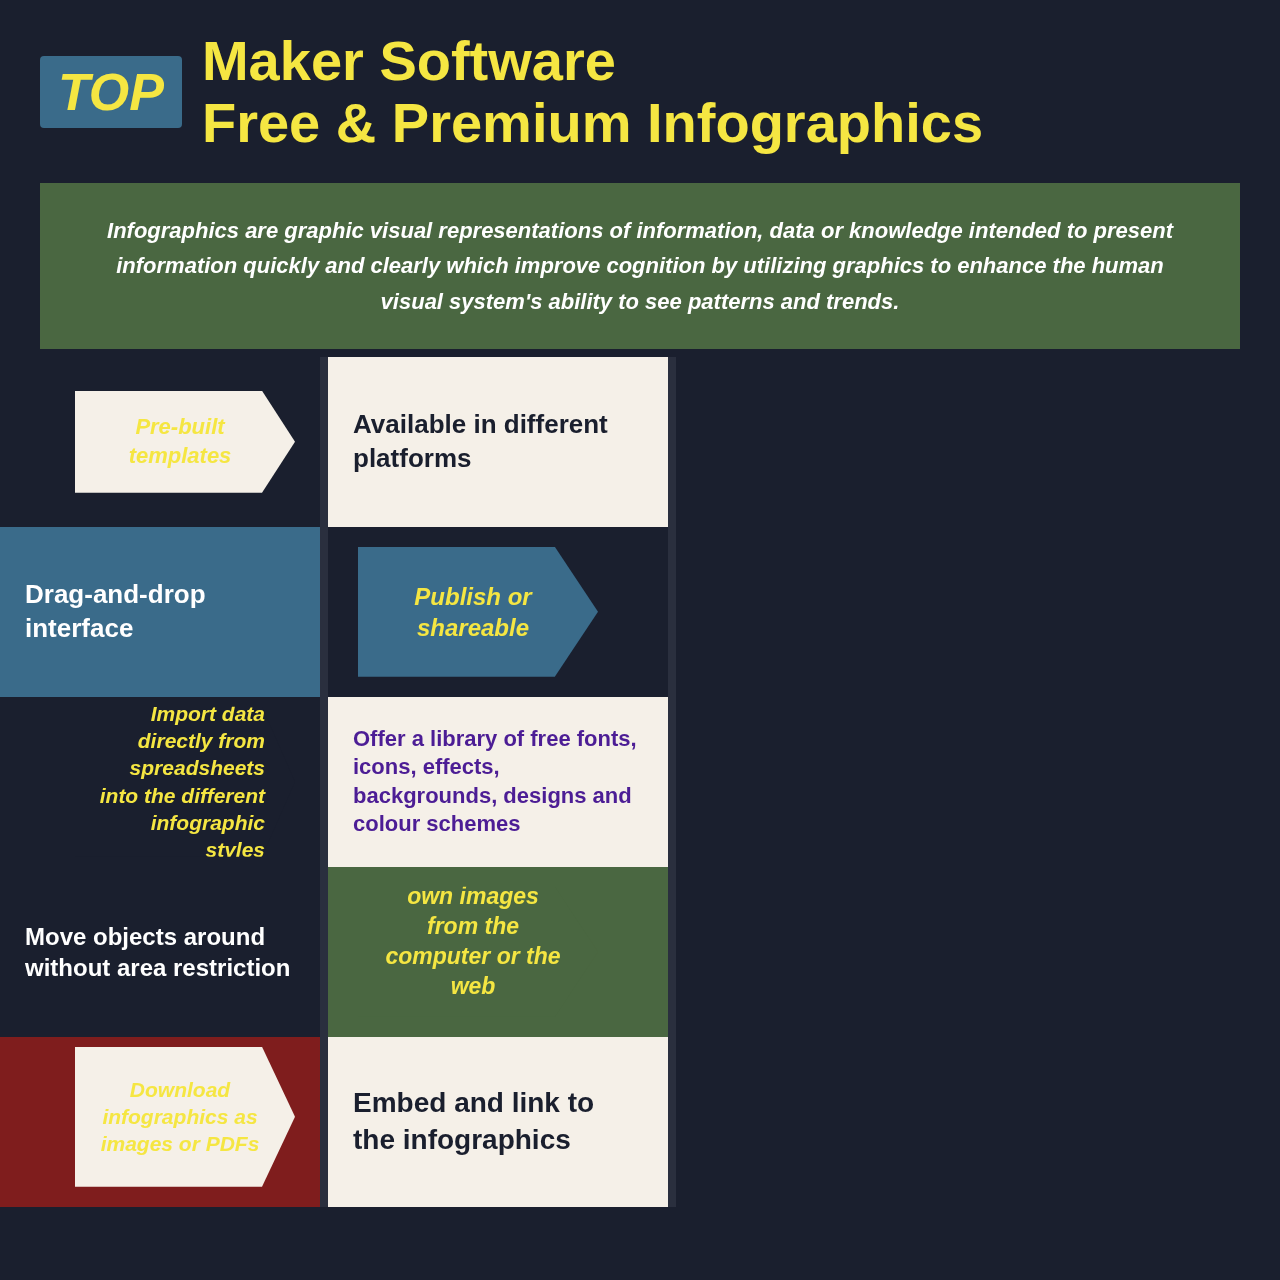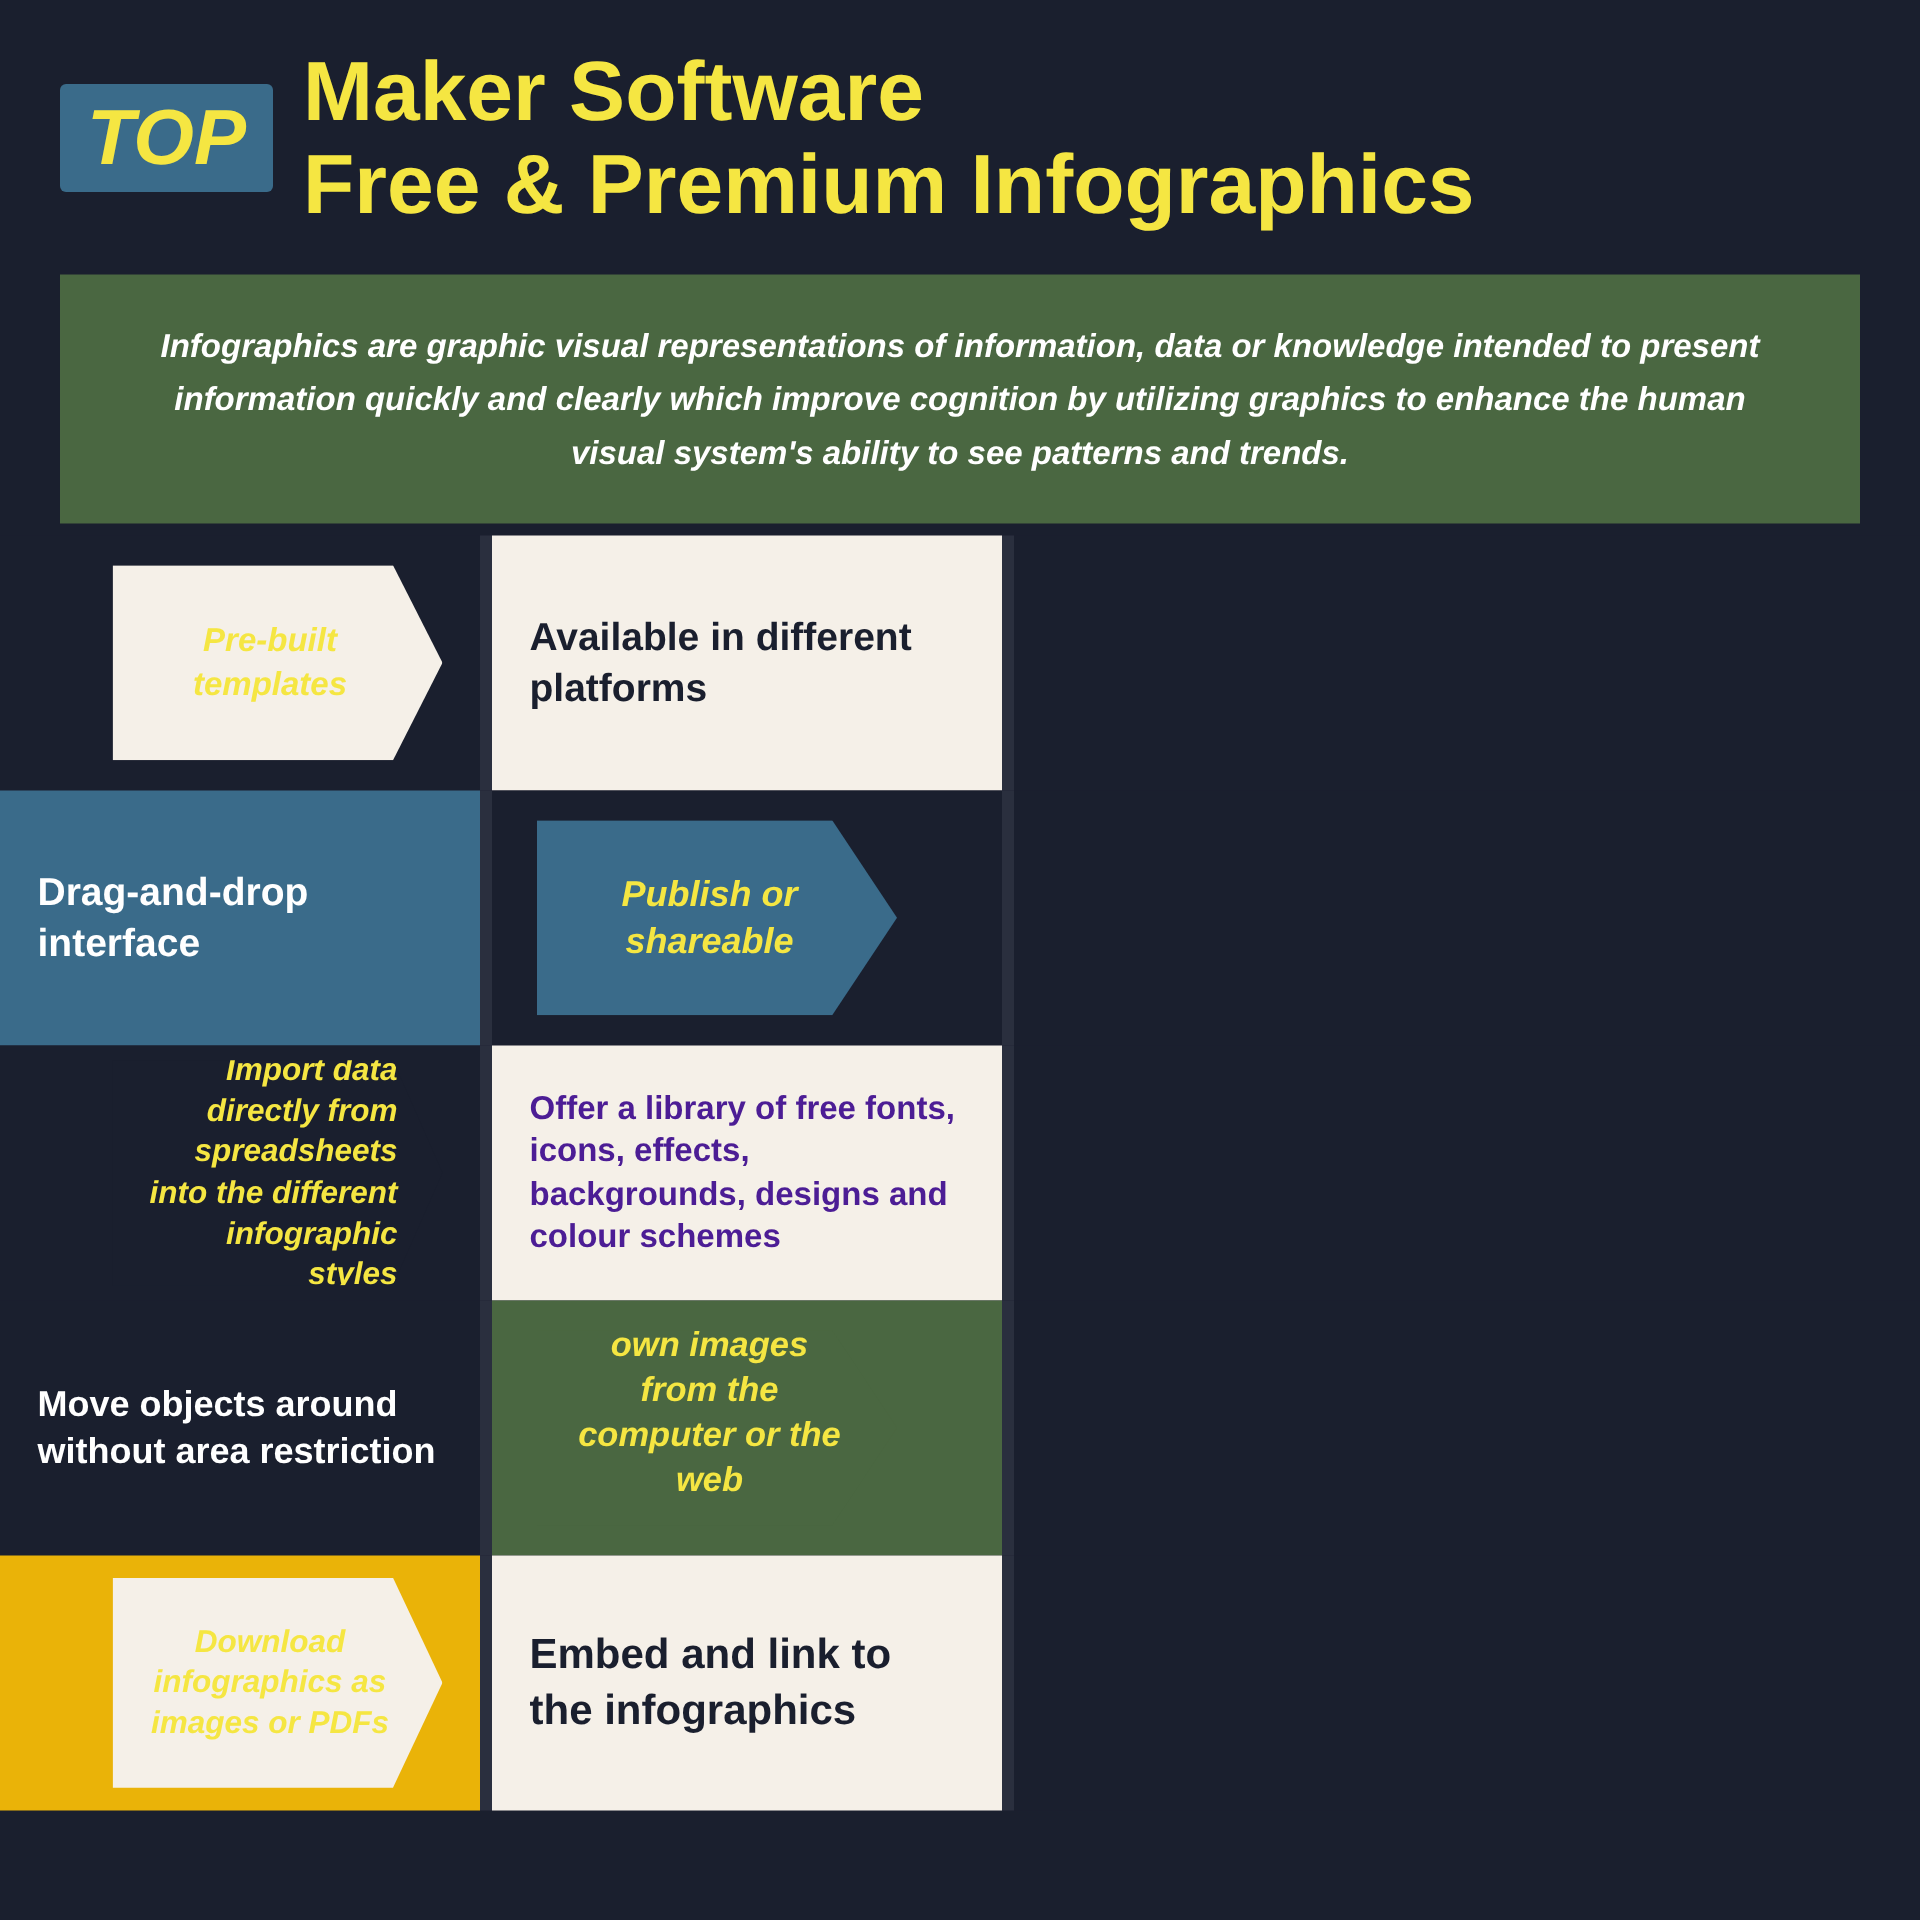--- a/index.html
+++ b/index.html
@@ -87,21 +87,21 @@
 
     
     .r1c1 {
       background-color: #1a1f2e;
       justify-content: flex-end;
     }
     .r1c1 .arrow-shape {
       background-color: #f5f0e8;
       clip-path: polygon(0 0, 85% 0, 100% 50%, 85% 100%, 0 100%);
       width: 220px;
-      height: 130px;
+      height: 102px;
       display: flex;
       align-items: center;
       justify-content: center;
       padding: 15px 30px 15px 20px;
     }
     .r1c1 .arrow-shape .cell-text {
       color: #f5e642;
       font-style: italic;
       font-size: 22px;
     }
@@ -204,22 +204,23 @@
     }
     .r4c3 .arrow-shape-green .cell-text {
       color: #f5e642;
       font-style: italic;
       font-size: 23px;
     }
     .r4c5 { background-color: #1a1f2e; }
 
     
     .r5c1 {
-      background-color: #eab308;
+      background-color: #7f1d1d;
       justify-content: flex-end;
+      align-items: flex-end;
     }
     .r5c1 .arrow-shape-light {
       background-color: #f5f0e8;
       clip-path: polygon(0 0, 85% 0, 100% 50%, 85% 100%, 0 100%);
       width: 220px;
       height: 140px;
       display: flex;
       align-items: center;
       justify-content: center;
       padding: 15px 30px 15px 20px;

